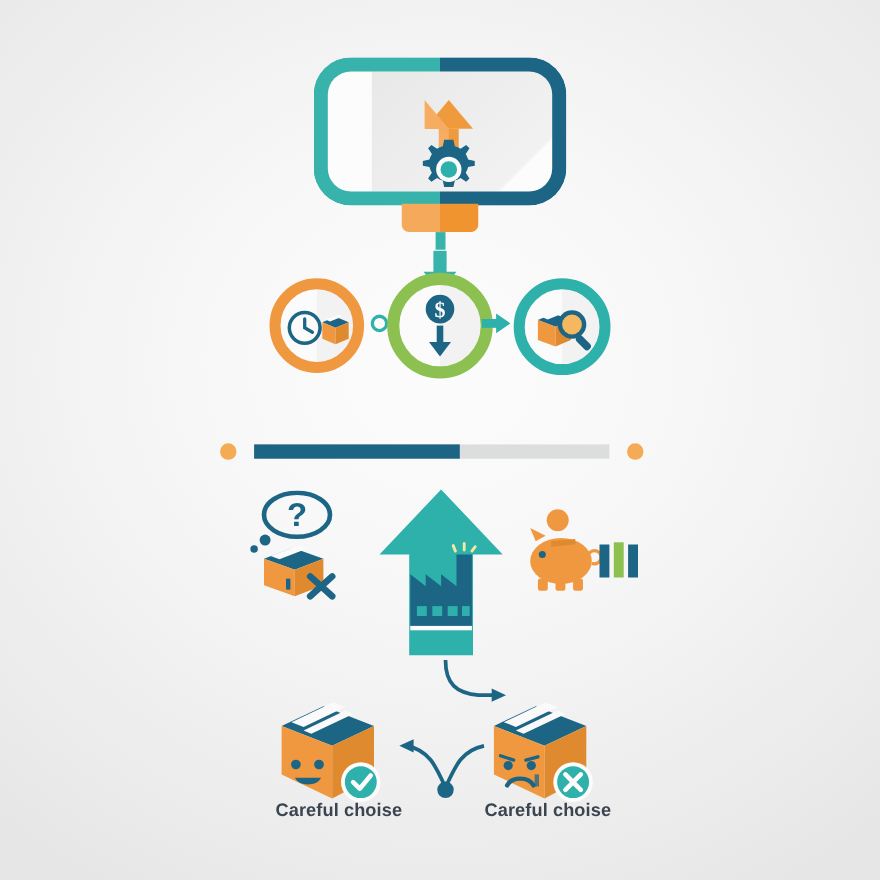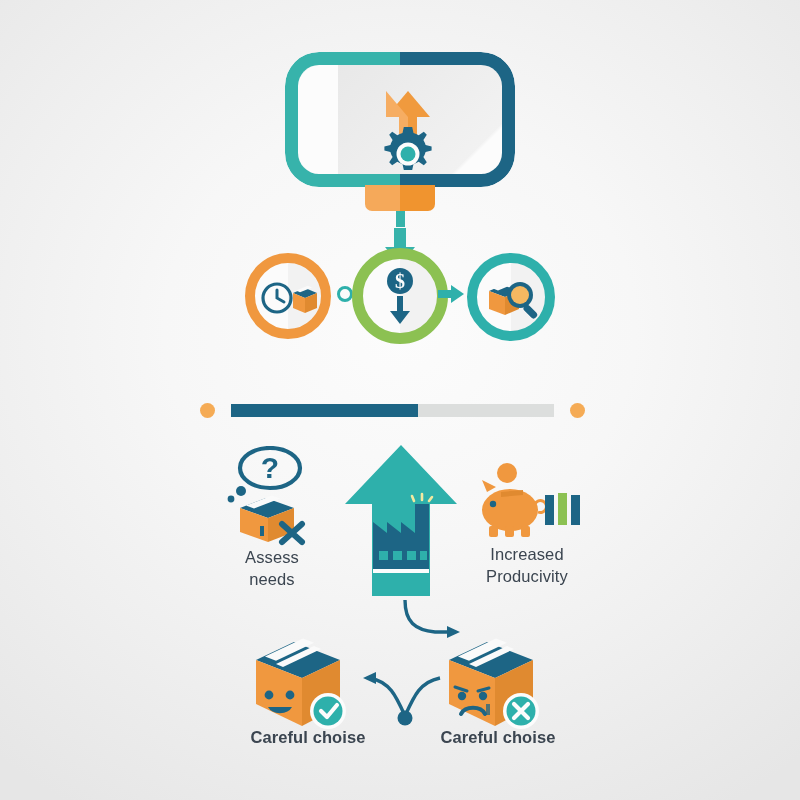--- a/index.html
+++ b/index.html
@@ -325,22 +325,20 @@
         <path d="M46,72 L72,62 L72,86 L46,96 Z" fill="#e08a30"></path>
         <path d="M24,59.5 L50,49.5 L58,52.5 L32,62.5 Z" fill="#fafafa"></path>
         <rect x="38" y="80" width="4" height="10" fill="#1d6585"></rect>
       </g>
       <g>
         <path d="M60,78 L80,96 M80,78 L60,96" stroke="#1d6585" stroke-width="6" stroke-linecap="round"></path>
       </g>
     </svg>
   </div>
 
-  <div class="abs label" id="assess-label">Assess
-needs</div>
 
   <div class="abs" id="factory-arrow">
     <svg width="116" height="153" viewBox="0 0 116 153">
       <g>
         <path d="M58,2 L114,61 L87,61 L87,153 L29,153 L29,61 L2,61 Z" fill="#2eb0ab"></path>
       </g>
       <g>
         <path d="M30,95 L30,79 L44,90 L44,79 L58,90 L58,79 L72,90 L72,61 L86,61 L86,126 L30,126 Z" fill="#1d6585"></path>
         <rect x="36" y="108" width="9" height="9" fill="#2eb0ab"></rect>
         <rect x="50" y="108" width="9" height="9" fill="#2eb0ab"></rect>
@@ -368,22 +366,20 @@
         <path d="M58,42 a6,6 0 1 1 3,8" fill="none" stroke="#f0983f" stroke-width="3"></path>
       </g>
       <g>
         <rect x="68" y="33" width="9" height="30" fill="#1d6585"></rect>
         <rect x="81" y="31" width="9" height="32" fill="#8cc152"></rect>
         <rect x="94" y="33" width="9" height="30" fill="#1d6585"></rect>
       </g>
     </svg>
   </div>
 
-  <div class="abs label" id="increased-label">Increased
-Producivity</div>
 
   <div class="abs" id="bottom-group">
 
     <svg width="350" height="145" viewBox="0 0 350 145" style="position:absolute;left:0;top:0;">
       <path d="M175,0 C175,22 185,30 205,32 L220,32" fill="none" stroke="#1d6585" stroke-width="3.4"></path>
       <path d="M217,26 L230,32 L217,38 Z" fill="#1d6585"></path>
       <path d="M210,78 C190,82 184,96 175,116" fill="none" stroke="#1d6585" stroke-width="3.4"></path>
       <path d="M175,116 C166,96 160,82 140,78" fill="none" stroke="#1d6585" stroke-width="3.4"></path>
       <path d="M146,72 L133,78 L146,84 Z" fill="#1d6585"></path>
       <circle cx="175" cy="118" r="7.5" fill="#1d6585"></circle>

